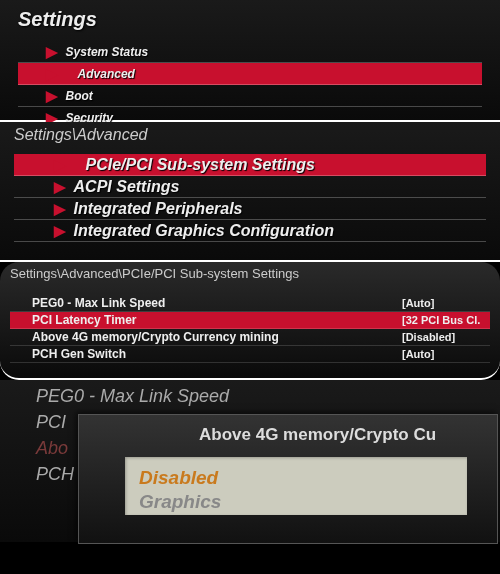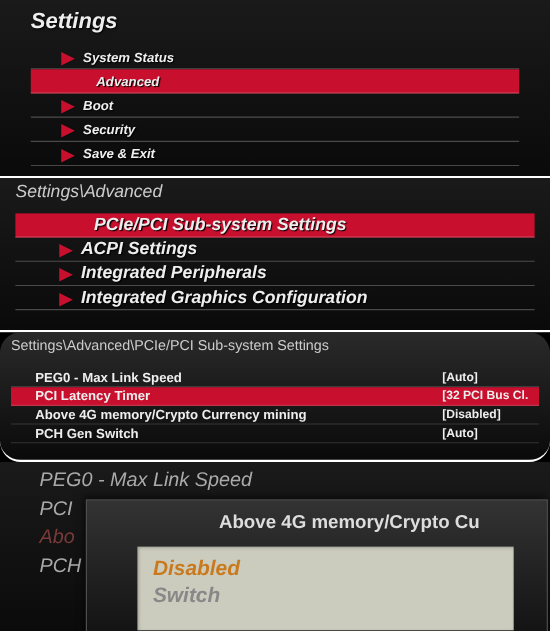--- a/index.html
+++ b/index.html
@@ -9,21 +9,21 @@
     background: #000;
     font-family: Arial, Helvetica, sans-serif;
     overflow: hidden;
     color: #ddd;
   }
   .panel {
     background: linear-gradient(180deg, #1a1a1a 0%, #0a0a0a 100%);
     border-bottom: 2px solid #fff;
     position: relative;
   }
-  .panel1 { height: 162px; padding: 8px 28px 0; }
+  .panel1 { height: 122px; padding: 8px 18px 0; }
   .panel2 { height: 140px; padding: 4px 14px 0; }
   .panel3 { height: 118px; padding: 4px 10px 0; background: linear-gradient(180deg, #2a2a2a 0%, #0a0a0a 100%); border-radius: 19px; }
   .panel4 { height: 162px; padding: 6px 14px 0; border-bottom: none; }
 
   .title {
     font-size: 20px;
     font-weight: bold;
     color: #eee;
     font-style: italic;
     margin-bottom: 10px;
@@ -103,21 +103,21 @@
     color: #ddd;
     font-size: 17px;
     font-weight: bold;
     padding: 10px 0 12px 120px;
     white-space: nowrap;
     overflow: hidden;
   }
   .popup-body {
     background: #ccccbe;
     margin: 0 30px 15px 46px;
-    height: 76px;
+    height: 58px;
     padding: 10px 14px 0;
     box-shadow: inset 1px 1px 3px rgba(0,0,0,0.25);
   }
   .popup-opt {
     font-size: 19px;
     font-weight: bold;
     height: 24px;
     color: #888;
     font-style: italic;
   }
@@ -194,16 +194,16 @@
 <div class="panel panel4">
   <div class="p4-row">PEG0 - Max Link Speed</div>
   <div class="p4-row">PCI</div>
   <div class="p4-row dim">Abo</div>
   <div class="p4-row">PCH</div>
 
   <div class="popup">
     <div class="popup-title">Above 4G memory/Crypto Cu</div>
     <div class="popup-body">
       <div class="popup-opt sel">Disabled</div>
-      <div class="popup-opt">Switch</div>
+      <div class="popup-opt">Graphics</div>
     </div>
   </div>
 </div>
 
 </body></html>

